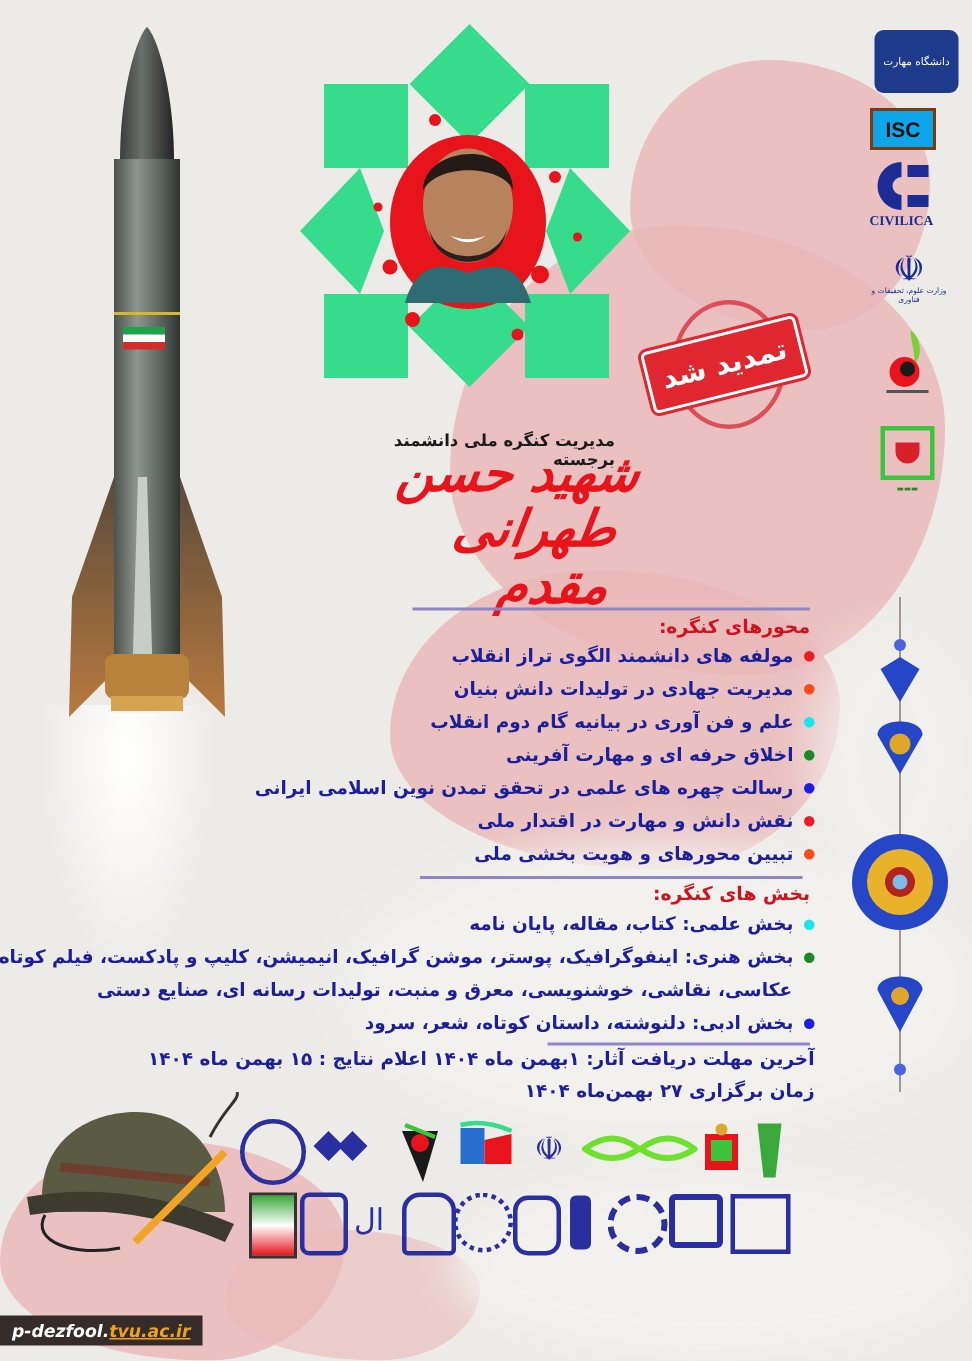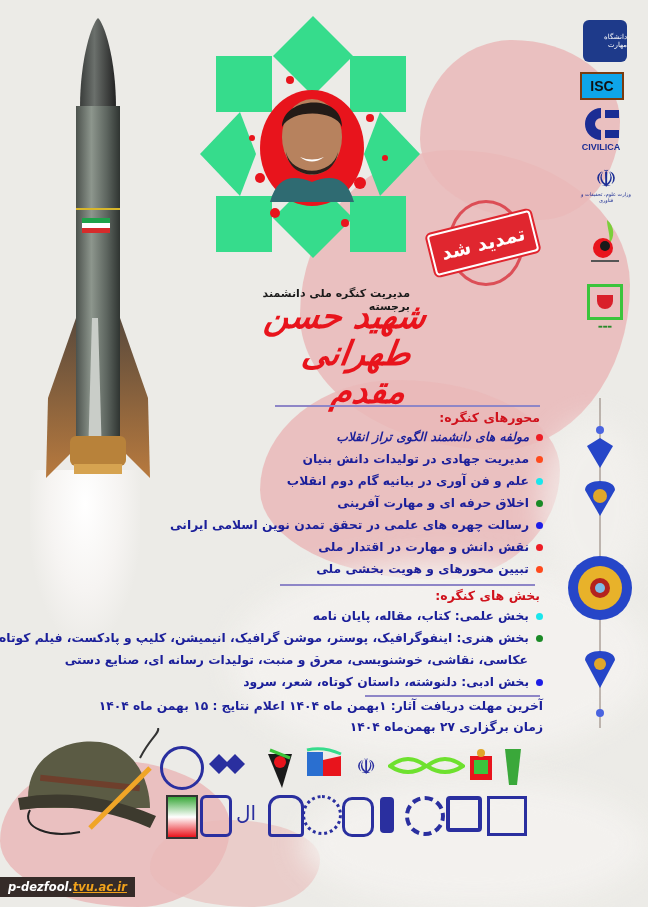--- a/index.html
+++ b/index.html
@@ -137,32 +137,32 @@
   <path d="M24 70 C28 100 72 100 76 70 C70 95 30 95 24 70 Z" fill="#2b211c"></path>
   <path d="M38 75 Q50 84 62 75 Q50 80 38 75 Z" fill="#fff"></path>
   <path d="M8 120 C15 95 30 92 50 100 C70 92 85 95 92 120 Z" fill="#2f6b72"></path>
 </svg>
 
 <div class="stamp">
   <div class="stamp-ring"></div>
   <div class="stamp-label">تمدید شد</div>
 </div>
 
-<div class="logo" style="left:583px;top:20px;width:44px;height:42px;background:#1e3a8a;border-radius:6px;color:#fff;font-size:7px;">
+<div class="logo" style="left:583px;top:20px;width:56px;height:42px;background:#1e3a8a;border-radius:6px;color:#fff;font-size:7px;">
   <span style="direction:rtl;">دانشگاه مهارت</span>
 </div>
 <div class="logo" style="left:580px;top:72px;width:40px;height:24px;background:#0ea5e9;border:2px solid #7a3b10;font-weight:bold;font-size:14px;color:#111;font-family:'Liberation Sans',sans-serif;">
   <span>ISC</span>
 </div>
 <div class="logo" style="left:575px;top:104px;width:52px;height:50px;flex-direction:column;">
   <svg width="44" height="36" viewBox="0 0 44 36">
     <path d="M22 2 A16 16 0 1 0 22 34 L22 24 A6 6 0 1 1 22 12 Z" fill="#1b2d94"></path>
     <path d="M26 4 L40 4 L40 12 L26 12 Z M26 24 L40 24 L40 32 L26 32 Z" fill="#1b2d94"></path>
   </svg>
-  <span style="font-size:9px;font-weight:bold;color:#1b2d94;font-family:Liberation Sans, sans-serif;">CIVILICA</span>
+  <span style="font-size:9px;font-weight:bold;color:#1b2d94;font-family:Liberation Serif, serif;">CIVILICA</span>
 </div>
 <div class="logo" style="left:578px;top:160px;width:56px;height:50px;flex-direction:column;">
   <span style="font-size:24px;color:#1b2d94;line-height:1;">☫</span>
   <span style="font-size:5px;color:#1b2d94;direction:rtl;text-align:center;">وزارت علوم، تحقیقات و فناوری</span>
 </div>
 <div class="logo" style="left:583px;top:216px;width:44px;height:52px;">
   <svg width="40" height="48" viewBox="0 0 40 48">
     <path d="M22 2 C30 8 30 20 24 26 C26 18 22 10 22 2 Z" fill="#7bcf3a"></path>
     <circle cx="18" cy="30" r="10" fill="#e8141c"></circle>
     <circle cx="20" cy="28" r="5" fill="#1a1a1a"></circle>
@@ -178,21 +178,21 @@
 
 <div class="subtitle">مدیریت کنگره ملی دانشمند برجسته</div>
 <div class="main-title">
   <div>شهید حسن</div>
   <div style="margin-right:10px;">طهرانی مقدم</div>
 </div>
 
 <div class="rule" style="left:275px;top:405px;width:265px;"></div>
 
 <div class="section-head" style="right:108px;top:410px;">محورهای کنگره:</div>
-<div class="item" style="right:105px;top:430px;font-style:italic;">
+<div class="item" style="right:105px;top:430px;">
   <span class="dot" style="background:#ee1c24;"></span><span>مولفه های دانشمند الگوی تراز انقلاب</span>
 </div>
 <div class="item" style="right:105px;top:452px;">
   <span class="dot" style="background:#ff4a1c;"></span><span>مدیریت جهادی در تولیدات دانش بنیان</span>
 </div>
 <div class="item" style="right:105px;top:474px;">
   <span class="dot" style="background:#19e6ec;"></span><span>علم و فن آوری در بیانیه گام دوم انقلاب</span>
 </div>
 <div class="item" style="right:105px;top:496px;">
   <span class="dot" style="background:#1a8a26;"></span><span>اخلاق حرفه ای و مهارت آفرینی</span>

